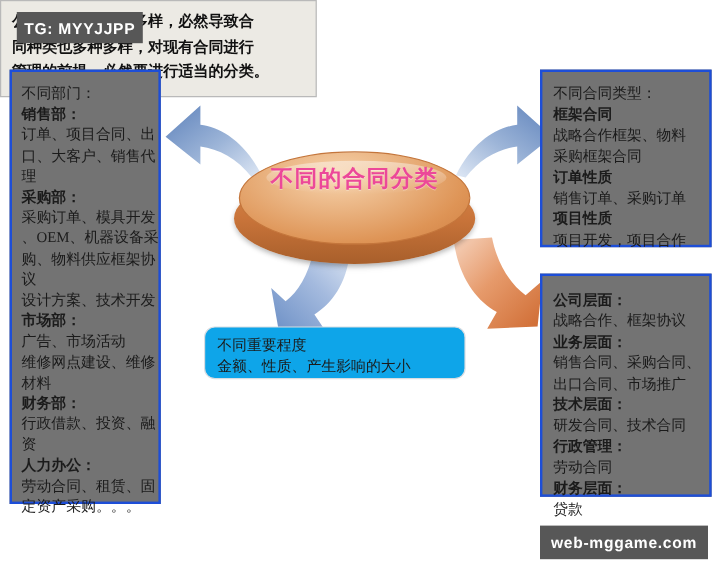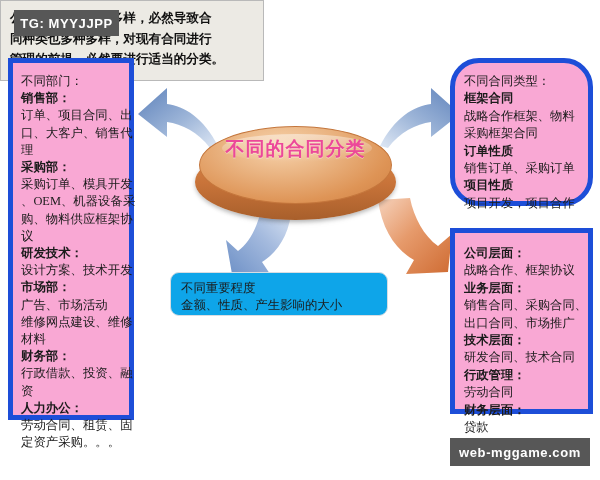--- a/index.html
+++ b/index.html
@@ -21,38 +21,38 @@
     font-weight:bold;
     letter-spacing:.6px;
     display:flex;align-items:center;justify-content:center;
   }
   #tag-top{left:14px;top:10px;width:105px;height:26px;font-size:13px;}
   #tag-bottom{left:450px;top:438px;width:140px;height:28px;font-size:13px;}
 
   
   .panel{
     position:absolute;
-    background:#f9a8d4;
-    border:5px solid #1d4ed8;
+    background:#737373;
+    border:2px solid #1d4ed8;
     box-sizing:border-box;
   }
   .panel .ln{
     font-size:12.3px;
     line-height:17.4px;
     color:#1b1b1b;
     white-space:nowrap;
   }
   .panel .ln.b{font-weight:bold;}
 
   
   #panel-left{left:8px;top:58px;width:126px;height:362px;padding:10px 6px 6px 8px;}
   #panel-left .ln{line-height:17.2px;font-size:12.4px;}
 
   
-  #panel-right-top{left:450px;top:58px;width:143px;height:148px;padding:10px 6px 6px 9px;border-radius:29px;}
+  #panel-right-top{left:450px;top:58px;width:143px;height:148px;padding:10px 6px 6px 9px;}
   
   #panel-right-bottom{left:450px;top:228px;width:143px;height:186px;padding:12px 6px 17px 9px;}
 
   
   #panel-mid{
     left:170px;top:272px;width:218px;height:44px;
     border:1px solid #d8dde2;border-radius:9px;
     padding:7px 0 0 10px;background:#0ea5e9;
   }
   #panel-mid .ln{font-size:12.4px;line-height:16.5px;}
@@ -171,21 +171,20 @@
     <div class="ln">不同部门：</div>
     <div class="ln b">销售部：</div>
     <div class="ln">订单、项目合同、出</div>
     <div class="ln">口、大客户、销售代</div>
     <div class="ln">理</div>
     <div class="ln b">采购部：</div>
     <div class="ln">采购订单、模具开发</div>
     <div class="ln">、OEM、机器设备采</div>
     <div class="ln">购、物料供应框架协</div>
     <div class="ln">议</div>
-    <div class="ln b">研发技术：</div>
     <div class="ln">设计方案、技术开发</div>
     <div class="ln b">市场部：</div>
     <div class="ln">广告、市场活动</div>
     <div class="ln">维修网点建设、维修</div>
     <div class="ln">材料</div>
     <div class="ln b">财务部：</div>
     <div class="ln">行政借款、投资、融</div>
     <div class="ln">资</div>
     <div class="ln b">人力办公：</div>
     <div class="ln">劳动合同、租赁、固</div>

